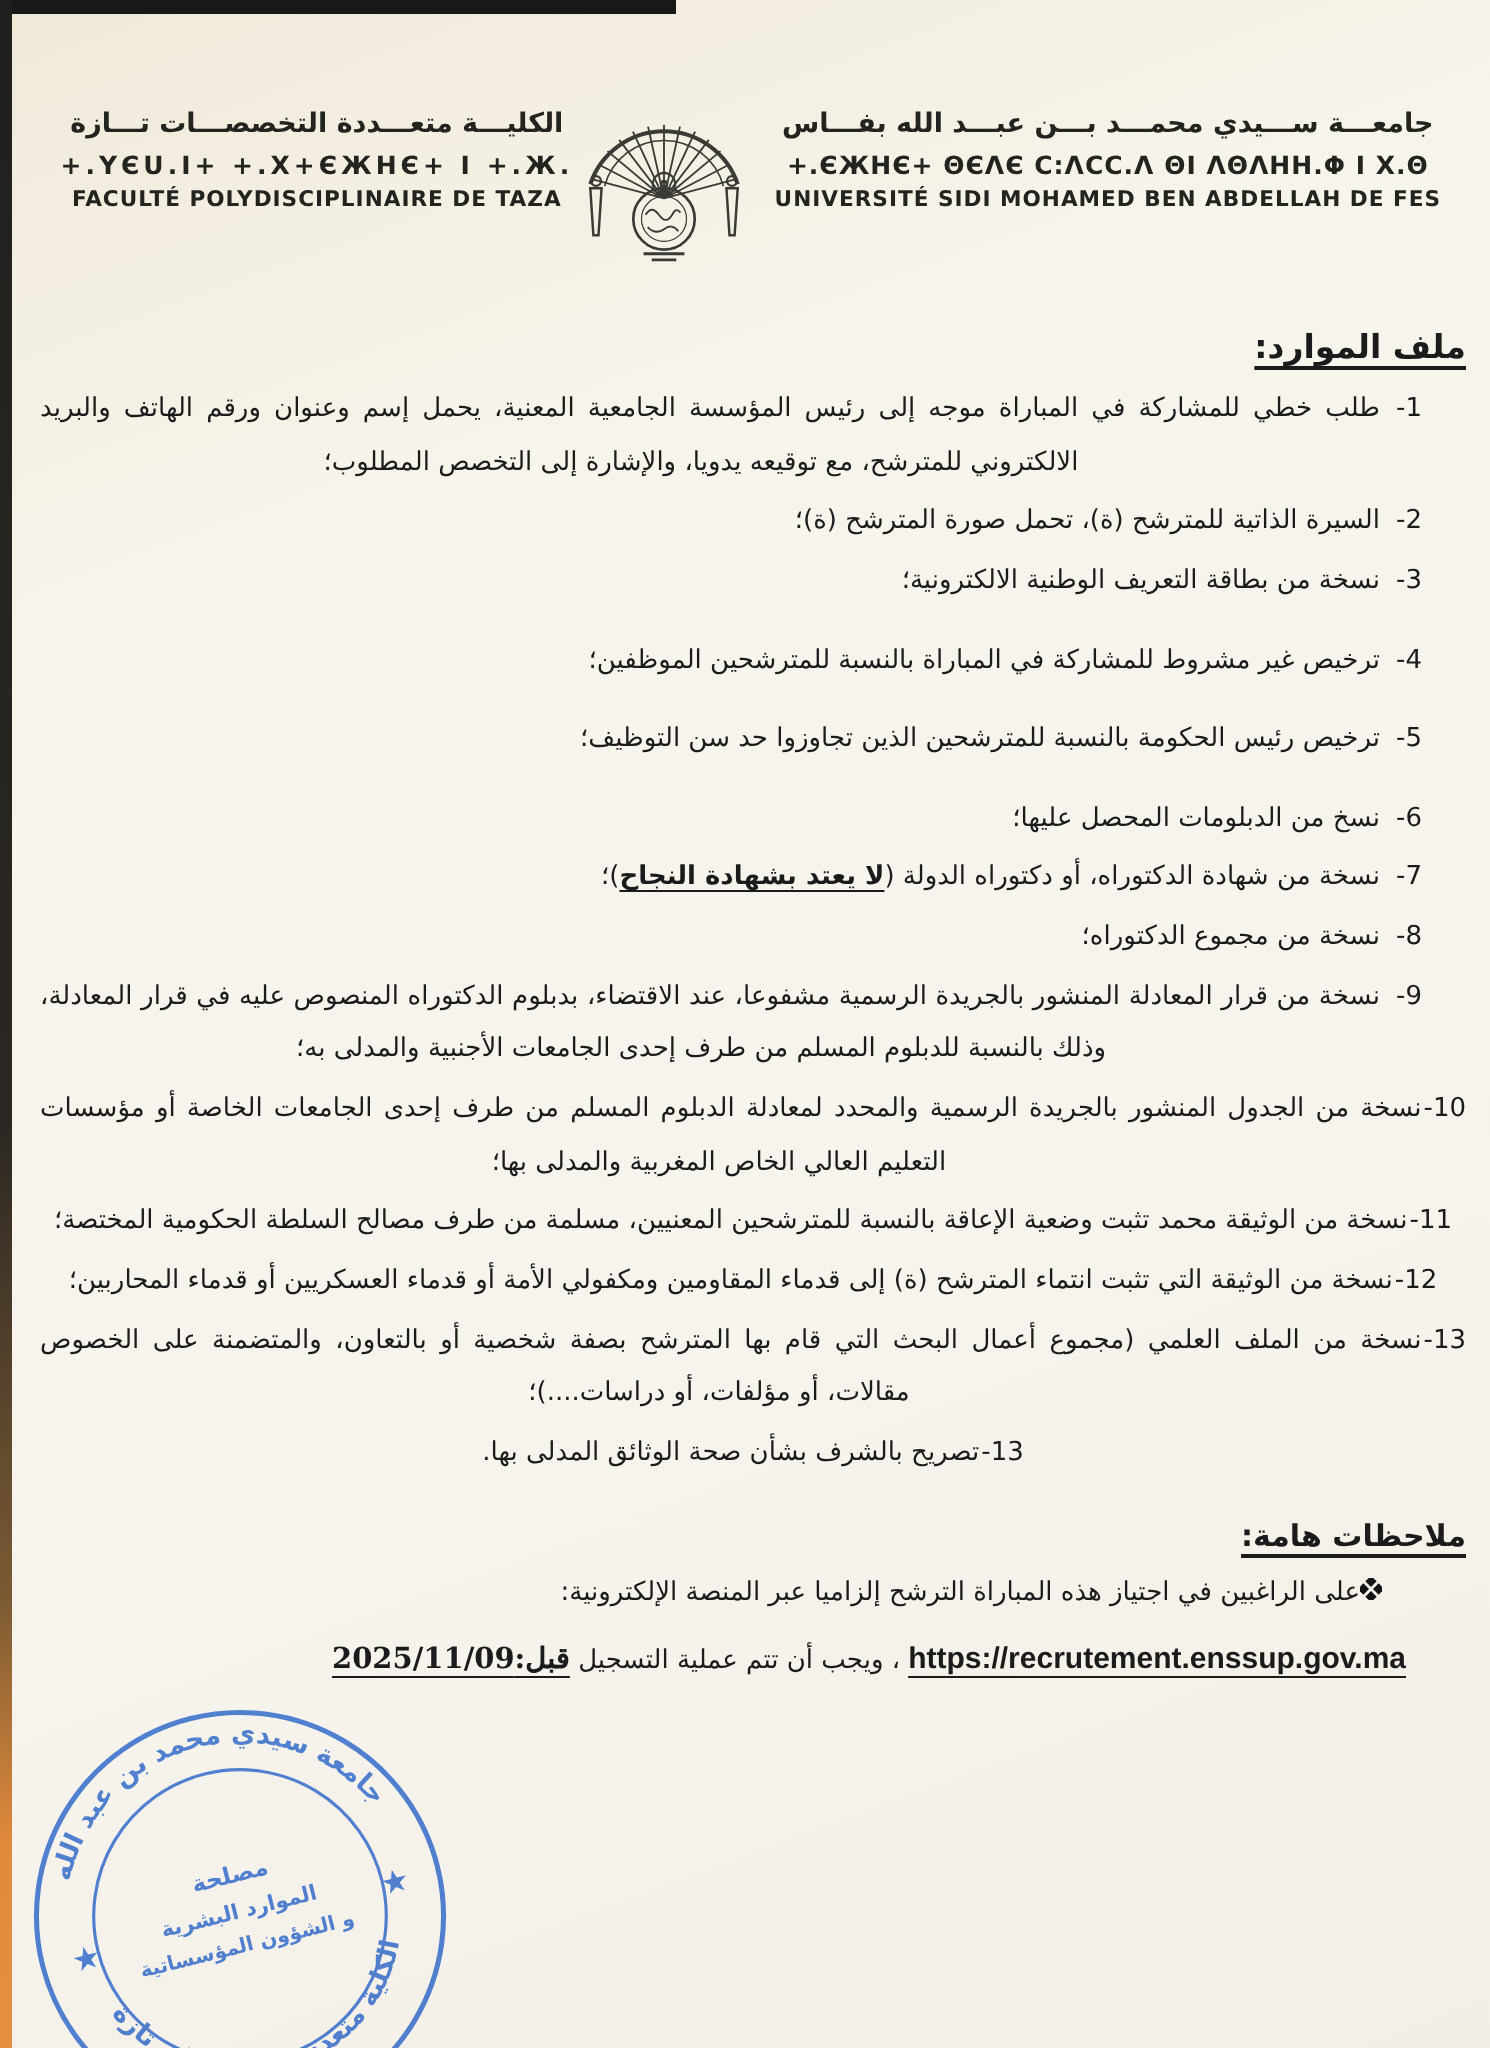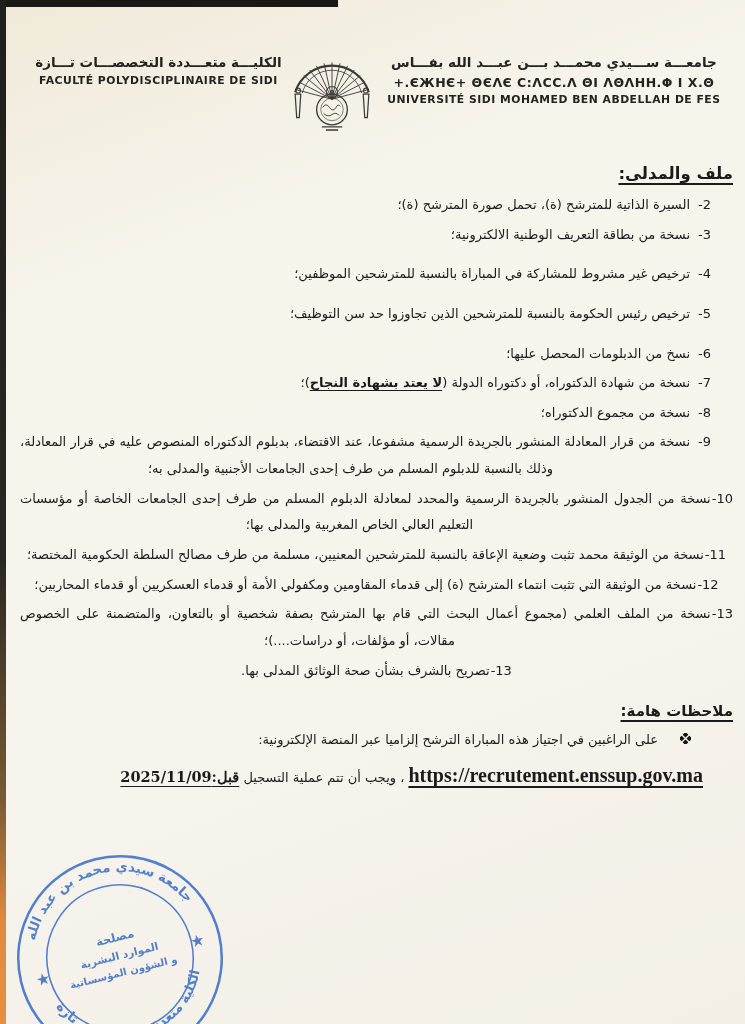--- a/index.html
+++ b/index.html
@@ -31,42 +31,43 @@
   .item .num{font-weight:normal;margin-left:8px;}
   .item.tight .num{margin-left:1px;}
   .item.ind{margin-right:22px;padding-right:30px;text-indent:-30px;}
   .item.tight{padding-right:34px;text-indent:-34px;}
   .item.multi{text-align:justify;text-align-last:center;}
   .item.center{text-align:center;padding-right:0;text-indent:0;}
   .item .emph{font-weight:bold;text-decoration:underline;text-underline-offset:3px;}
   .item.sp{margin-top:13px;}
   .notes-heading{font-size:15px;font-weight:bold;margin:18px 0 0;
     text-decoration:underline;text-underline-offset:4px;text-decoration-thickness:1.5px;}
-  .note-line{margin:12px 42px 0 0;font-size:13px;display:flex;align-items:center;gap:22px;direction:rtl;}
+  .note-line{margin:12px 42px 0 0;font-size:13px;display:flex;align-items:center;direction:rtl;}
   .url-line{margin:17px 26px 0 0;font-size:13px;direction:rtl;position:relative;z-index:1;}
-  .url-line .url{font-family:Liberation Serif, serif;font-weight:bold;font-size:20px;
+  .url-line .url{font-family:Liberation Sans, sans-serif;font-weight:bold;font-size:15px;
     text-decoration:underline;text-underline-offset:4px;direction:ltr;unicode-bidi:embed;padding:0 4px;}
   .url-line .deadline{font-family:"DejaVu Serif",serif;font-weight:bold;font-size:14.5px;
     text-decoration:underline;text-underline-offset:4px;}
   
   .stamp{position:absolute;left:14px;top:852px;width:212px;height:212px;
     transform:rotate(-14deg);opacity:.82;z-index:2;pointer-events:none;}
   .stamp text{font-family:"DejaVu Sans",sans-serif;}
 </style>
 </head>
 <body>
 
 <div class="page">
   <div class="edge-top"></div>
   <div class="edge-left"></div>
 
   <header class="letterhead">
     <div class="hdr-block hdr-faculty">
       <div class="ar">الكليـــة متعـــددة التخصصـــات تـــازة</div>
-      <div class="lat">FACULTÉ POLYDISCIPLINAIRE DE SIDI</div>
+      <div class="tif">+.ΥЄU.Ι+  +.Χ+ЄЖΗЄ+  Ι  +.Ж.</div>
+      <div class="lat">FACULTÉ POLYDISCIPLINAIRE DE TAZA</div>
     </div>
     <div class="emblem">
       <svg viewBox="0 0 80 85" width="82" height="87">
         <g fill="none" stroke="#3a3a36">
           <path stroke-width="2" d="M4,45 A38,38 0 0 1 76,45"></path>
           <path stroke-width=".8" d="M11,46 A30,30 0 0 1 69,46"></path>
           <path stroke-width=".9" d="M40,52L5.2,42.7M40,52L8.1,35.4M40,52L12.4,28.9M40,52L18.1,23.4M40,52L24.8,19.4M40,52L32.2,16.9M40,52L40,16M40,52L47.8,16.9M40,52L55.2,19.4M40,52L61.9,23.4M40,52L67.6,28.9M40,52L71.9,35.4M40,52L74.8,42.7"></path>
           <polygon stroke-width="1.2" points="4,47 9.5,47 8,70 5.5,70"></polygon>
           <circle cx="6.8" cy="43.5" r="2.4" stroke-width="1.1"></circle>
           <polygon stroke-width="1.2" points="70.5,47 76,47 74.5,70 72,70"></polygon>
@@ -81,23 +82,24 @@
       </svg>
     </div>
     <div class="hdr-block hdr-univ">
       <div class="ar">جامعـــة ســـيدي محمـــد بـــن عبـــد الله بفـــاس</div>
       <div class="tif">+.ЄЖΗЄ+ ΘЄΛЄ Ϲ:ΛϹϹ.Λ ΘΙ ΛΘΛΗΗ.Φ Ι Χ.Θ</div>
       <div class="lat">UNIVERSITÉ SIDI MOHAMED BEN ABDELLAH DE FES</div>
     </div>
   </header>
 
   <main class="content">
-    <h1 class="doc-title">ملف والمدلى:</h1>
+    <h1 class="doc-title">ملف الموارد:</h1>
 
     <ol class="items">
+      <li class="item ind multi"><span class="num">1-</span><span class="txt">طلب خطي للمشاركة في المباراة موجه إلى رئيس المؤسسة الجامعية المعنية، يحمل إسم وعنوان ورقم الهاتف والبريد الالكتروني للمترشح، مع توقيعه يدويا، والإشارة إلى التخصص المطلوب؛</span></li>
       <li class="item ind"><span class="num">2-</span><span class="txt">السيرة الذاتية للمترشح (ة)، تحمل صورة المترشح (ة)؛</span></li>
       <li class="item ind"><span class="num">3-</span><span class="txt">نسخة من بطاقة التعريف الوطنية الالكترونية؛</span></li>
       <li class="item ind sp"><span class="num">4-</span><span class="txt">ترخيص غير مشروط للمشاركة في المباراة بالنسبة للمترشحين الموظفين؛</span></li>
       <li class="item ind sp"><span class="num">5-</span><span class="txt">ترخيص رئيس الحكومة بالنسبة للمترشحين الذين تجاوزوا حد سن التوظيف؛</span></li>
       <li class="item ind sp"><span class="num">6-</span><span class="txt">نسخ من الدبلومات المحصل عليها؛</span></li>
       <li class="item ind"><span class="num">7-</span><span class="txt">نسخة من شهادة الدكتوراه، أو دكتوراه الدولة (</span><span class="emph">لا يعتد بشهادة النجاح</span><span class="txt">)؛</span></li>
       <li class="item ind"><span class="num">8-</span><span class="txt">نسخة من مجموع الدكتوراه؛</span></li>
       <li class="item ind multi"><span class="num">9-</span><span class="txt">نسخة من قرار المعادلة المنشور بالجريدة الرسمية مشفوعا، عند الاقتضاء، بدبلوم الدكتوراه المنصوص عليه في قرار المعادلة، وذلك بالنسبة للدبلوم المسلم من طرف إحدى الجامعات الأجنبية والمدلى به؛</span></li>
       <li class="item tight multi"><span class="num">10-</span><span class="txt">نسخة من الجدول المنشور بالجريدة الرسمية والمحدد لمعادلة الدبلوم المسلم من طرف إحدى الجامعات الخاصة أو مؤسسات التعليم العالي الخاص المغربية والمدلى بها؛</span></li>
       <li class="item tight multi"><span class="num">11-</span><span class="txt">نسخة من الوثيقة محمد تثبت وضعية الإعاقة بالنسبة للمترشحين المعنيين، مسلمة من طرف مصالح السلطة الحكومية المختصة؛</span></li>

